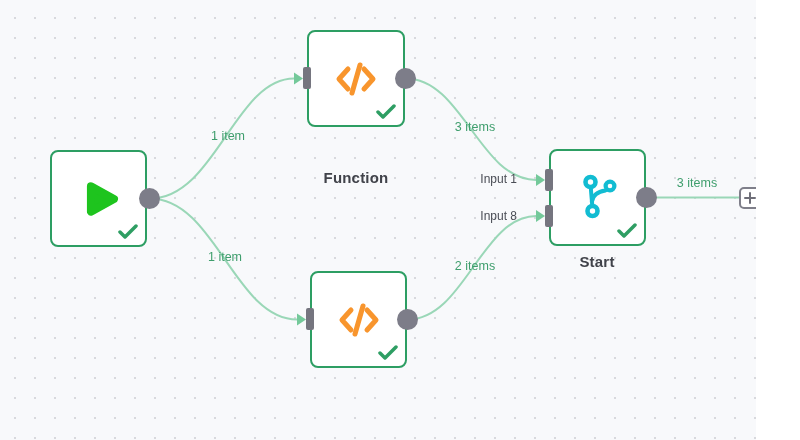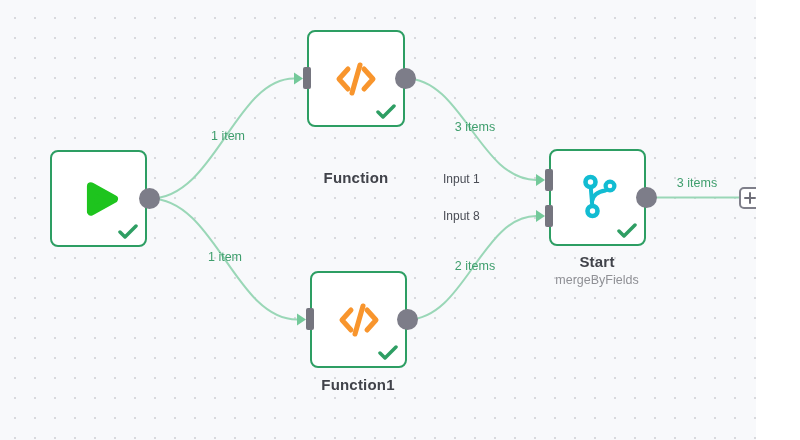--- a/index.html
+++ b/index.html
@@ -50,21 +50,21 @@
   }
   .port-in{
     position:absolute;width:8px;height:22px;border-radius:2px;
     background:var(--handle);cursor:crosshair;
   }
   .wire-label{
     position:absolute;width:90px;text-align:center;
     color:var(--wire-label);font-size:12.5px;font-weight:400;
   }
   .input-label{
-    position:absolute;width:74px;text-align:left;
+    position:absolute;width:74px;text-align:right;
     color:#4a4d55;font-size:12px;
   }
   .add-btn{
     position:absolute;width:22px;height:22px;box-sizing:border-box;
     background:#fff;border:2px solid var(--plus-border);border-radius:5px;
     display:flex;align-items:center;justify-content:center;cursor:pointer;
   }
   .add-btn svg{display:block;}
 </style>
 </head>
@@ -117,38 +117,36 @@
   <div class="node" style="left:310px;top:271px;width:97px;height:97px;">
     <svg class="node-icon" width="44" height="40" viewBox="0 0 44 38">
       <path d="M14 9 L5 19 L14 29" stroke="#f8952d" stroke-width="5" fill="none" stroke-linecap="round" stroke-linejoin="round"></path>
       <path d="M30 9 L39 19 L30 29" stroke="#f8952d" stroke-width="5" fill="none" stroke-linecap="round" stroke-linejoin="round"></path>
       <path d="M26 5 L18 33" stroke="#f8952d" stroke-width="5" stroke-linecap="round"></path>
     </svg>
     <svg class="node-check" width="20" height="16" viewBox="0 0 20 16">
       <path d="M2 8 L7 13 L18 2" stroke="#2e9e63" stroke-width="3.5" fill="none" stroke-linecap="round" stroke-linejoin="round"></path>
     </svg>
   </div>
-  <div class="node-label" style="left:258px;top:376px;">Function1</div>
   <div class="port-in" style="left:306px;top:308px;"></div>
   <div class="port-out" style="left:397px;top:309px;"></div>
 
   <div class="node" style="left:549px;top:149px;width:97px;height:97px;">
     <svg class="node-icon" style="margin-left:2px;margin-top:-2px;" width="36" height="46" viewBox="0 0 36 46">
       <circle cx="8.5" cy="9" r="5" stroke="#12bcd2" stroke-width="4.6" fill="none"></circle>
       <circle cx="28" cy="13" r="4.4" stroke="#12bcd2" stroke-width="4.2" fill="none"></circle>
       <circle cx="10.5" cy="38" r="5" stroke="#12bcd2" stroke-width="4.6" fill="none"></circle>
       <path d="M8.8 14.5 C 9.2 21 9.8 26 10.3 32.5" stroke="#12bcd2" stroke-width="4" fill="none" stroke-linecap="round"></path>
       <path d="M9.8 29 C 10.8 21.5 16 18.6 23.5 17.6" stroke="#12bcd2" stroke-width="4" fill="none" stroke-linecap="round"></path>
     </svg>
     <svg class="node-check" width="20" height="16" viewBox="0 0 20 16">
       <path d="M2 8 L7 13 L18 2" stroke="#2e9e63" stroke-width="3.5" fill="none" stroke-linecap="round" stroke-linejoin="round"></path>
     </svg>
   </div>
   <div class="node-label" style="left:497px;top:253px;">Start</div>
-  <div class="node-sub" style="left:497px;top:273px;">mergeByFields</div>
   <div class="port-in" style="left:545px;top:169px;"></div>
   <div class="port-in" style="left:545px;top:205px;"></div>
   <div class="port-out" style="left:636px;top:187px;"></div>
   <div class="input-label" style="left:443px;top:172px;">Input 1</div>
   <div class="input-label" style="left:443px;top:209px;">Input 8</div>
 
   <div class="add-btn" style="left:739px;top:187px;">
     <svg width="12" height="12" viewBox="0 0 12 12">
       <path d="M6 1 L6 11 M1 6 L11 6" stroke="#6e6e78" stroke-width="2" stroke-linecap="round"></path>
     </svg>

